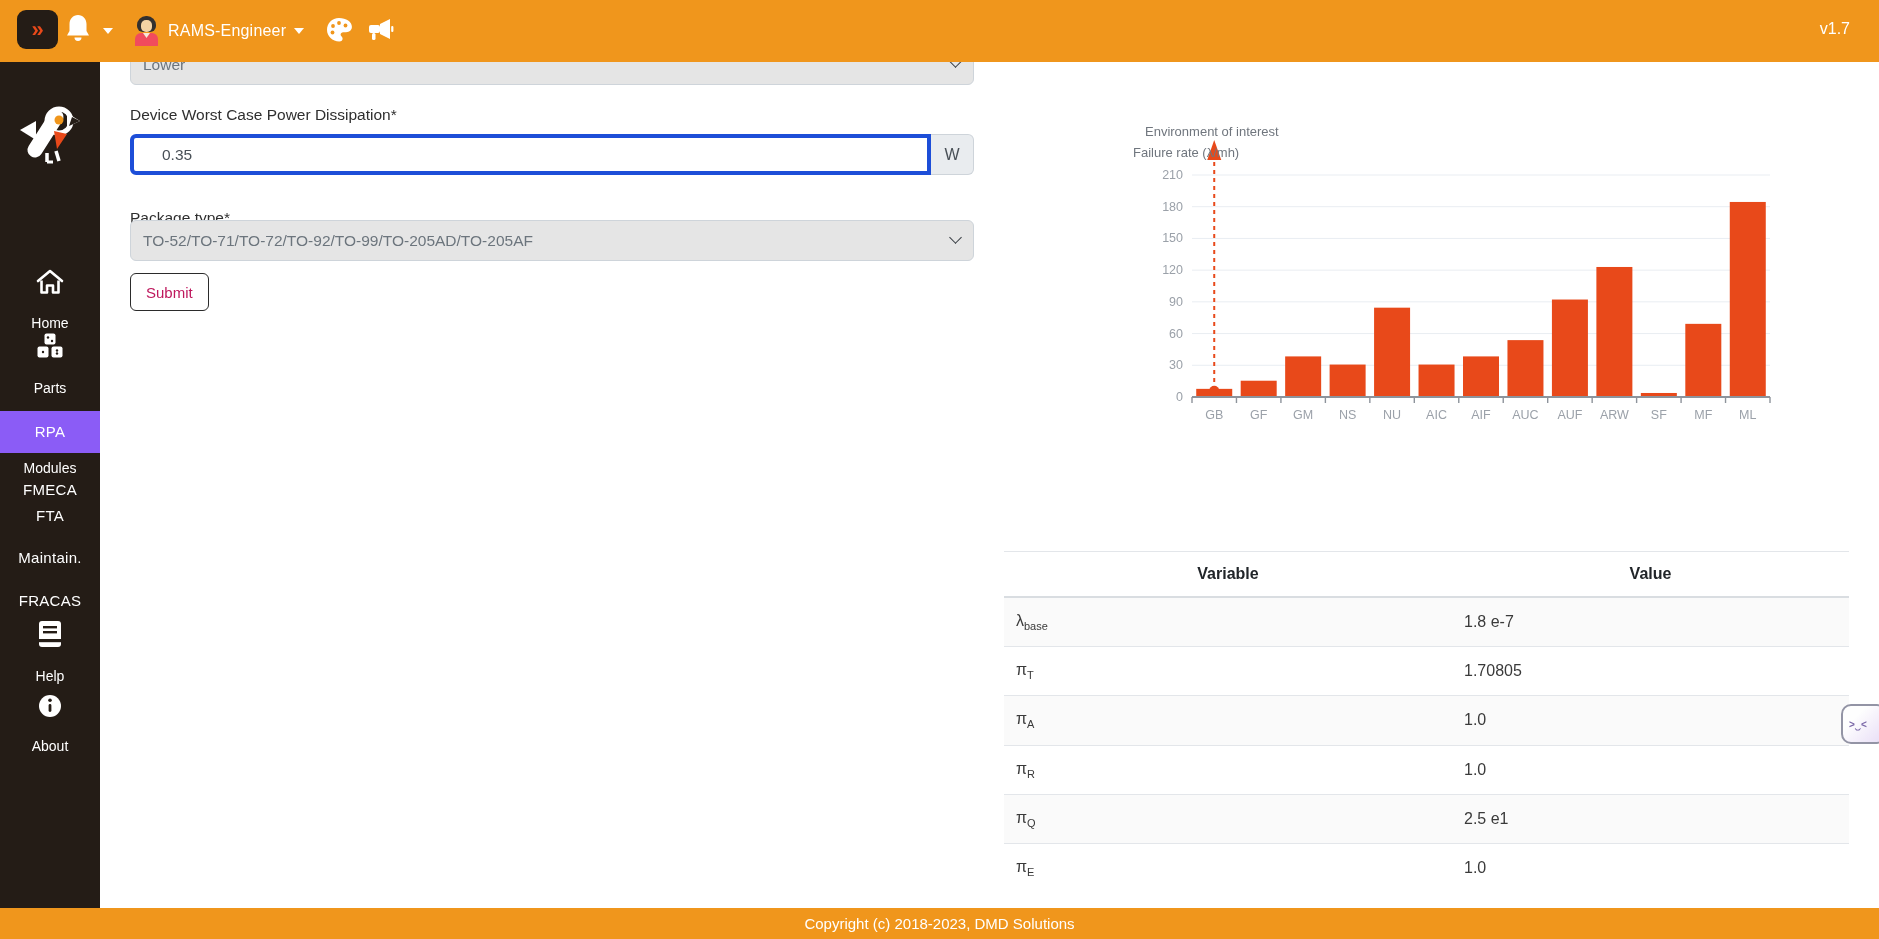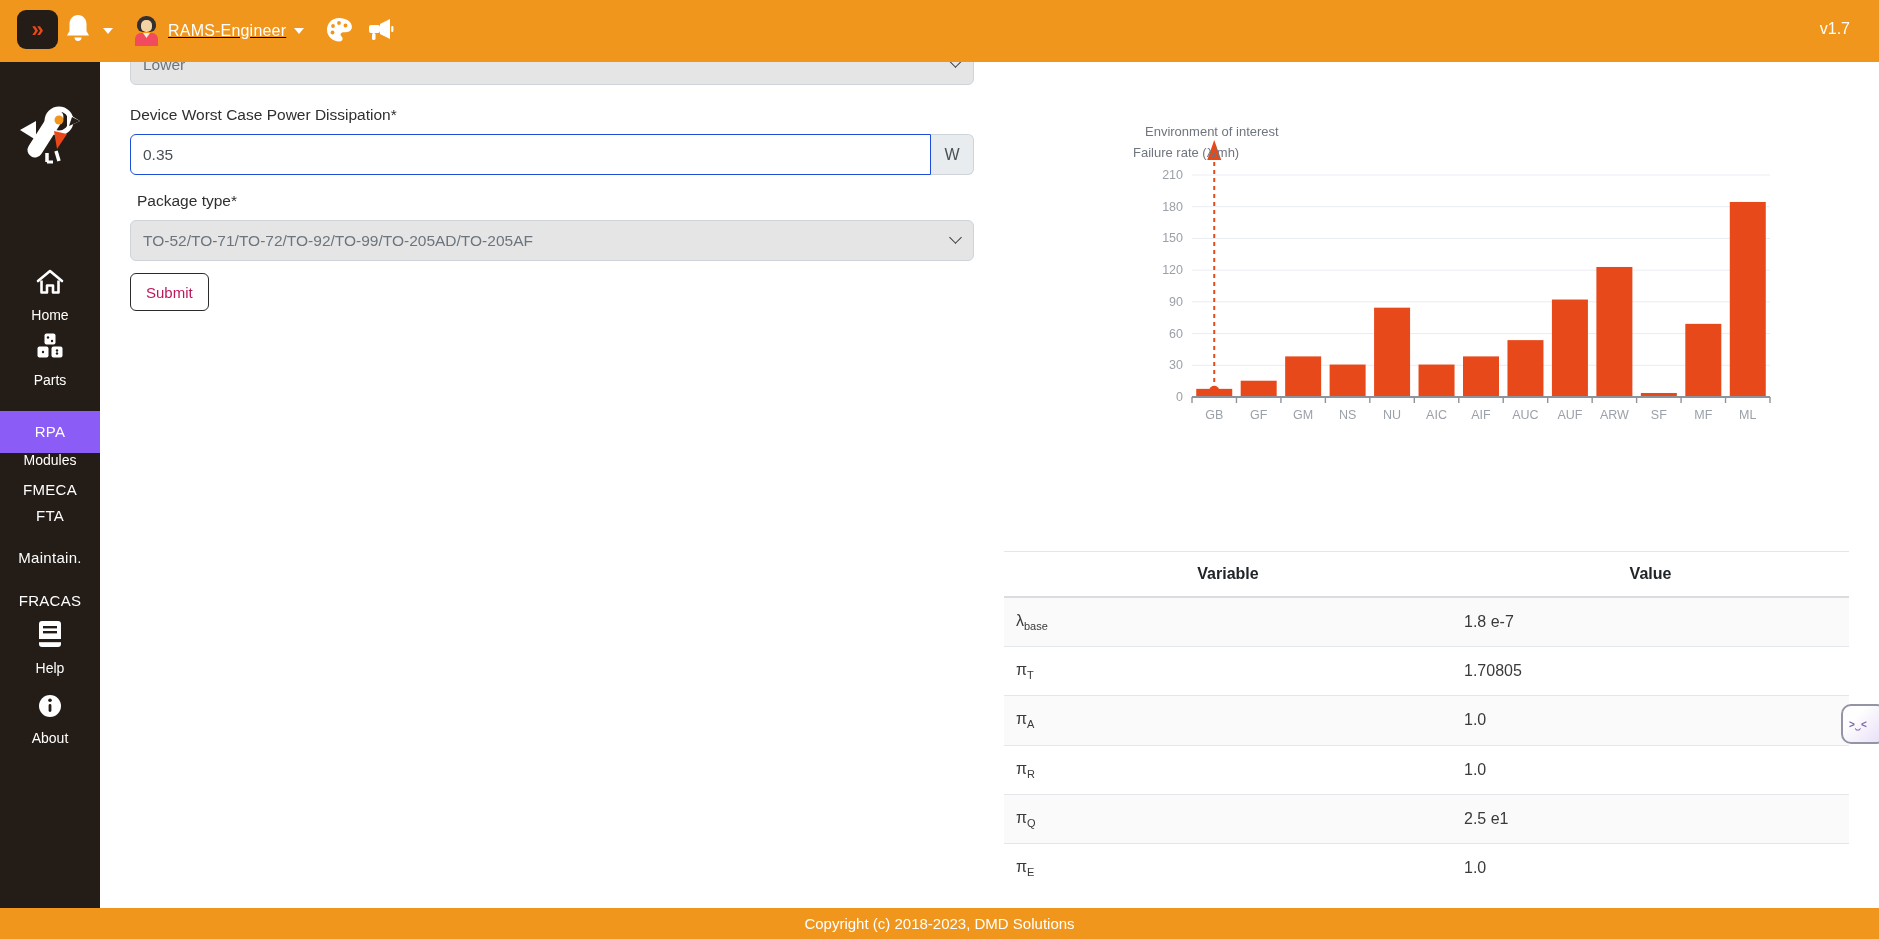--- a/index.html
+++ b/index.html
@@ -10,58 +10,58 @@
   .topbar { position:fixed; top:0; left:0; width:1879px; height:62px;
     background:#f0961c; z-index:90; display:flex; align-items:center; }
   .collapse-btn { position:absolute; left:17px; top:10px; width:41px; height:39px;
     background:#241c16; border:none; border-radius:9px; color:#e8491a;
     font-size:22px; font-weight:bold; line-height:36px; text-align:center; cursor:pointer; }
   .bell-wrap { position:absolute; left:64px; top:13px; width:52px; height:36px;
     display:flex; align-items:center; cursor:pointer; }
   .caret { width:0; height:0; border-left:5px solid transparent;
     border-right:5px solid transparent; border-top:6px solid #fff; display:inline-block; }
   .user-wrap { position:absolute; left:133px; top:12px; height:38px;
-    display:flex; align-items:center; gap:8px; cursor:pointer;text-decoration:underline; }
+    display:flex; align-items:center; gap:8px; cursor:pointer; }
   .avatar { position:relative; width:27px; height:30px; overflow:hidden; }
   .avatar .hair { position:absolute; left:4px; top:0; width:19px; height:16px;
     background:#33302f; border-radius:9px 9px 6px 6px; }
   .avatar .face { position:absolute; left:8px; top:4px; width:11px; height:12px;
     background:#f3d2a4; border-radius:5px; }
   .avatar .shirt { position:absolute; left:2px; top:17px; width:23px; height:13px;
     background:#f14b5d; border-radius:6px 6px 0 0; }
   .avatar .collar { position:absolute; left:10px; top:17px; width:7px; height:5px;
     background:#f6e8d6; clip-path:polygon(0 0,100% 0,50% 100%); }
   .username { color:#fff; font-size:16px; letter-spacing:.2px; }
   .hbtn { position:absolute; top:14px; width:34px; height:34px; background:none;
     border:none; cursor:pointer; }
   .version { position:absolute; right:29px; top:20px; color:#fff; font-size:16px; }
 
   
   .sidebar { position:fixed; left:0; top:62px; width:100px; height:846px;
     background:#241c16; z-index:80; }
   .logo { position:absolute; left:17px; top:38px; width:66px; height:66px; }
   .side-item { position:absolute; left:0; width:100px; text-align:center;
     color:#fff; cursor:pointer; }
-  .side-item .lbl { display:block; font-size:14px; margin-top:12px; }
+  .side-item .lbl { display:block; font-size:14px; margin-top:20px; }
   .mod-item { font-size:15px; letter-spacing:.3px; }
   .side-active { background:#8b5cf6; height:42px; line-height:42px; }
   .icon-center { display:flex; justify-content:center; }
 
   
   .main { position:absolute; left:100px; top:0; width:1779px; height:908px; background:#fff; }
   .fld { position:absolute; left:30px; width:844px; height:41px;
     border:1px solid #ced4da; border-radius:6px; background:#e5e5e5;
     font-size:15.5px; color:#6c757d; padding:0 36px 0 12px;
     -webkit-appearance:none; appearance:none; }
   .fld-label { position:absolute; left:30px; font-size:15.5px; color:#2f2f2f; }
   .chev { position:absolute; width:9px; height:9px; border-right:1.8px solid #343a40;
     border-bottom:1.8px solid #343a40; transform:rotate(45deg); pointer-events:none; }
   .inp-group { position:absolute; left:30px; top:134px; width:844px; height:41px; display:flex; }
-  .inp { flex:1; border:1px solid #1d4ed8; border-radius:6px 0 0 6px;
-    font-size:15.5px; color:#495057; padding:0 12px; min-width:0; }
+  .inp { flex:1; border:4px solid #1d4ed8; border-radius:6px 0 0 6px;
+    font-size:15.5px; color:#495057; padding:0 28px; min-width:0; }
   .inp-addon { width:43px; background:#e9ecef; border:1px solid #ced4da; border-left:none;
     border-radius:0 6px 6px 0; color:#495057; font-size:16px;
     display:flex; align-items:center; justify-content:center; }
   .submit-btn { position:absolute; left:30px; top:273px; height:38px; padding:0 15px;
     background:#fff; border:1px solid #2b2b2b; border-radius:6px;
     font-size:15px; color:#be185d; cursor:pointer; }
 
   
   .chart-box { position:absolute; left:930px; top:118px; width:780px; height:310px; }
   .chart-title { position:absolute; left:115px; top:6px; font-size:13px; color:#70767e; }
@@ -253,21 +253,21 @@
     <option>Lower</option>
   </select>
   <span class="chev" style="left:851px; top:57px;"></span>
 
   <label class="fld-label" style="top:106px;">Device Worst Case Power Dissipation*</label>
   <div class="inp-group">
     <input class="inp" value="0.35" style="">
     <span class="inp-addon">W</span>
   </div>
 
-  <label class="fld-label" style="top:192px;margin-left:7px;">Package type*</label>
+  <label class="fld-label" style="top:209px;">Package type*</label>
   <select class="fld" style="top:220px;">
     <option>TO-52/TO-71/TO-72/TO-92/TO-99/TO-205AD/TO-205AF</option>
   </select>
   <span class="chev" style="left:851px; top:233px;"></span>
 
   <button class="submit-btn">Submit</button>
 
   <div class="chart-box">
     <div class="chart-title">Environment of interest</div>
     <div class="chart-ylabel">Failure rate (λ/mh)</div>

